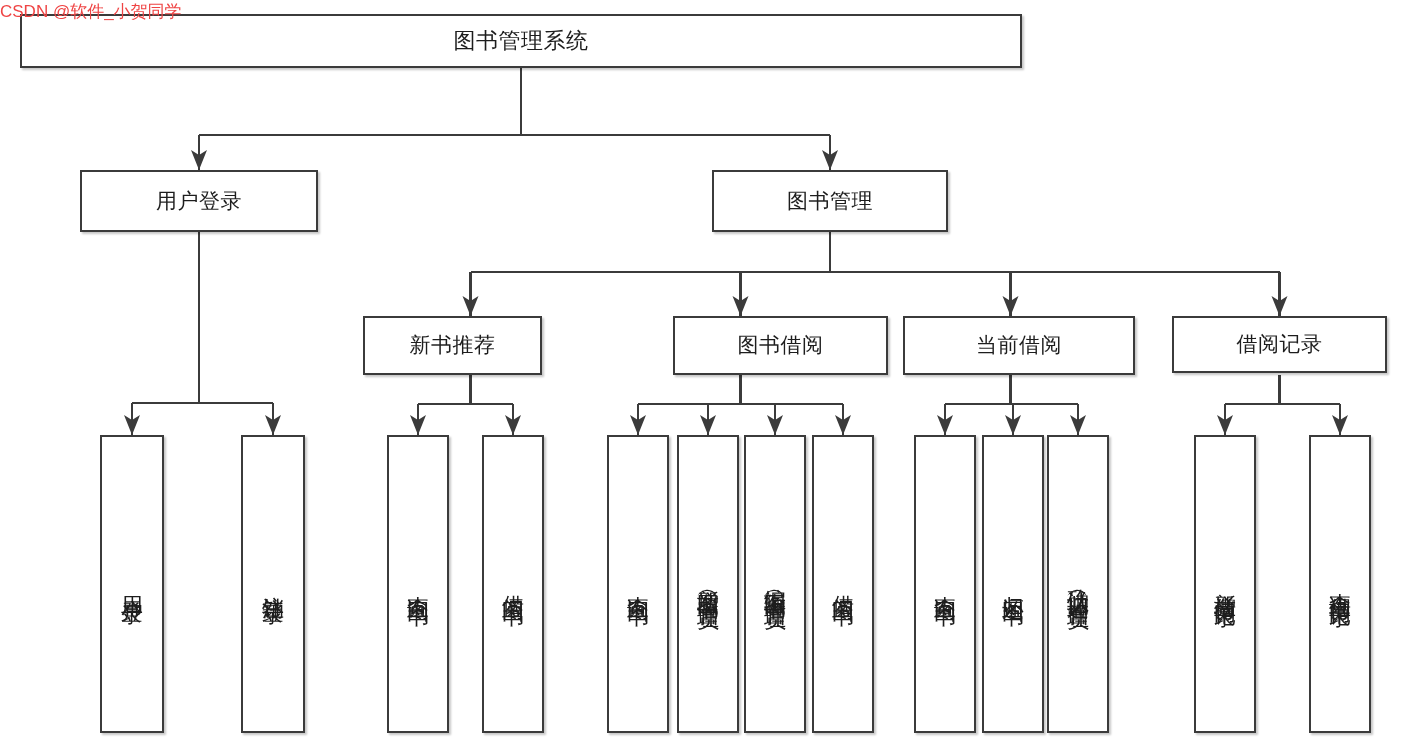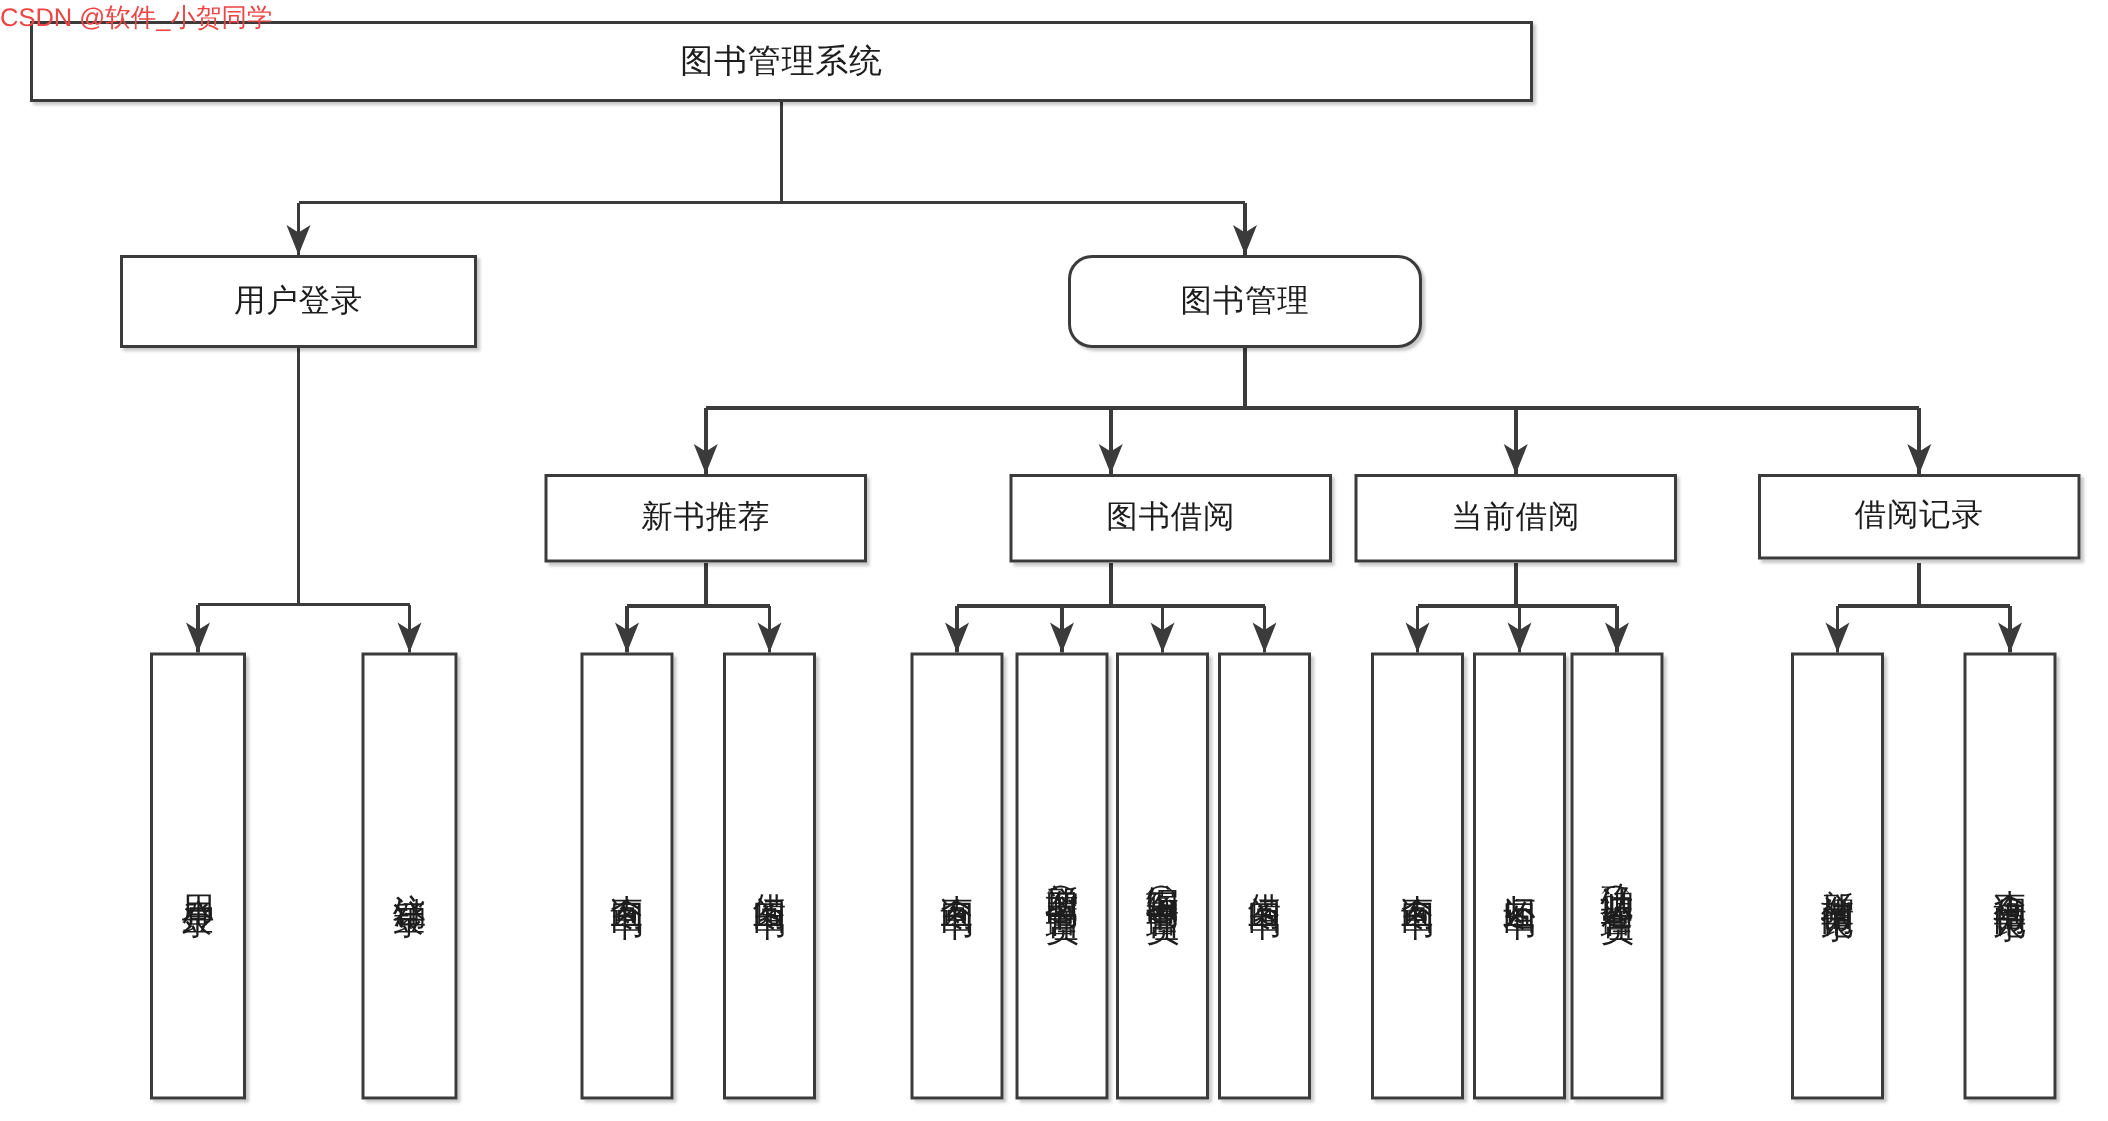--- a/index.html
+++ b/index.html
@@ -125,30 +125,30 @@
       <line x1="1340" y1="404" x2="1340" y2="435" stroke="#3b3b3b" stroke-width="2.5" shape-rendering="crispEdges"></line>
       <path d="M 1332 415 L 1340 435 L 1348 415 L 1340 420 Z" fill="#3b3b3b"></path>
     </svg>
   <div id="node-layer">
       <div class="node-box horizontal root" style="left: 20px; top: 14px; width: 1002px; height: 54px;">
         <span class="node-label">图书管理系统</span>
       </div>
       <div class="node-box horizontal" style="left: 80px; top: 170px; width: 238px; height: 62px;">
         <span class="node-label">用户登录</span>
       </div>
-      <div class="node-box horizontal" style="left: 712px; top: 170px; width: 236px; height: 62px; border-radius: 16px;">
+      <div class="node-box horizontal" style="left: 712px; top: 170px; width: 236px; height: 62px;">
         <span class="node-label">图书管理</span>
       </div>
-      <div class="node-box horizontal" style="left: 363px; top: 316px; width: 215px; height: 59px;">
+      <div class="node-box horizontal" style="left: 363px; top: 316px; width: 179px; height: 59px;">
         <span class="node-label">新书推荐</span>
       </div>
       <div class="node-box horizontal" style="left: 633px; top: 316px; width: 215px; height: 59px; margin-left: 40px;">
         <span class="node-label">图书借阅</span>
       </div>
-      <div class="node-box horizontal" style="left: 903px; top: 316px; width: 215px; height: 59px;">
+      <div class="node-box horizontal" style="left: 903px; top: 316px; width: 232px; height: 59px;">
         <span class="node-label">当前借阅</span>
       </div>
       <div class="node-box horizontal" style="left: 1172px; top: 316px; width: 215px; height: 57px;">
         <span class="node-label">借阅记录</span>
       </div>
       <div class="node-box vertical" style="left: 100px; top: 435px; width: 64px; height: 298px;">
         <span class="node-label">用户登录</span>
       </div>
       <div class="node-box vertical" style="left: 241px; top: 435px; width: 64px; height: 298px;">
         <span class="node-label">注销登录</span>

